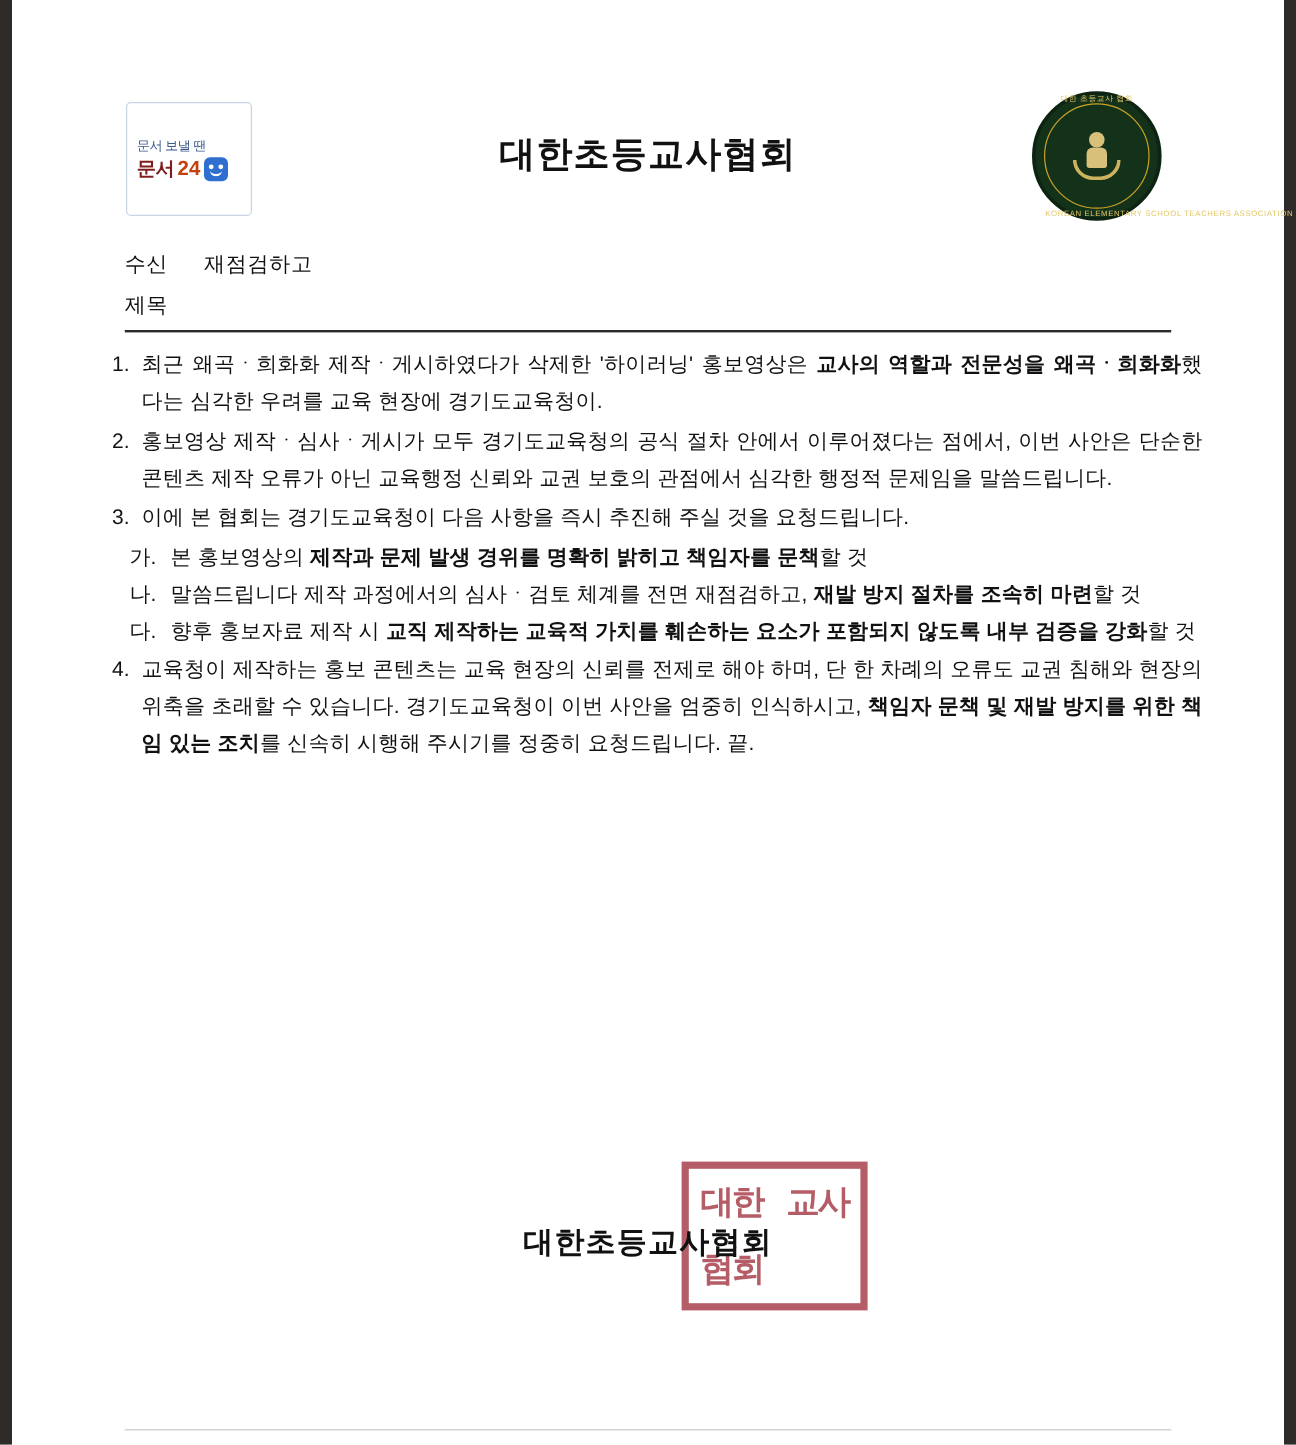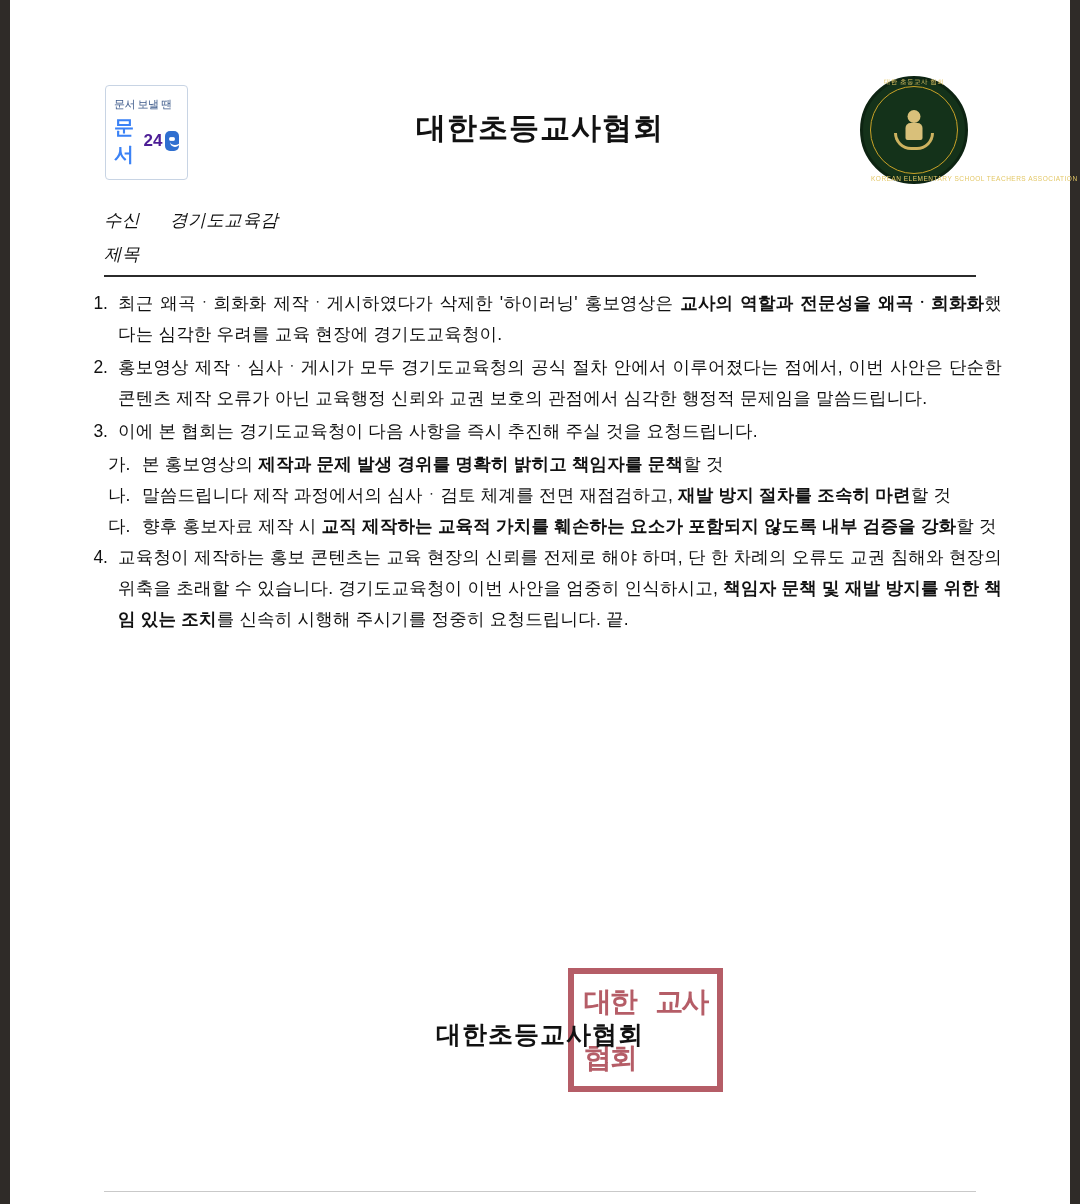--- a/index.html
+++ b/index.html
@@ -36,21 +36,21 @@
   .header {
     position: absolute;
     left: 0; top: 0;
     width: 1080px;
     height: 200px;
   }
   .doc24-logo {
     position: absolute;
     left: 105px;
     top: 85px;
-    width: 83px;
+    width: 105px;
     height: 95px;
     border: 1px solid #c8d4e4;
     border-radius: 4px;
     background: #ffffff;
     box-sizing: border-box;
     display: flex;
     flex-direction: column;
     align-items: flex-start;
     justify-content: center;
     padding: 6px 8px;
@@ -61,29 +61,29 @@
     letter-spacing: -0.5px;
     white-space: nowrap;
   }
   .doc24-line2 {
     display: flex;
     align-items: center;
     gap: 3px;
     margin-top: 2px;
   }
   .doc24-word {
-    font-size: 20px;
-    font-weight: bold;
-    color: #3b82f6;
+    font-size: 16px;
+    font-weight: bold;
+    color: #7f1d1d;
     letter-spacing: -0.5px;
   }
   .doc24-num {
     font-size: 17px;
     font-weight: bold;
-    color: #4c1d95;
+    color: #c2410c;
   }
   .doc24-badge {
     width: 20px;
     height: 20px;
     border-radius: 5px;
     background: #2f6fd0;
     position: relative;
   }
   .doc24-badge::before {
     content: "";
@@ -191,21 +191,20 @@
     border-radius: 0 0 18px 18px;
   }
 
   .meta {
     position: absolute;
     left: 104px;
     top: 208px;
     width: 872px;
     font-size: 17.5px;
     color: #111111;
-    font-style: italic;
   }
   .meta-row {
     display: flex;
     align-items: baseline;
     margin-bottom: 10px;
     letter-spacing: 0.4px;
   }
   .meta-label {
     width: 66px;
     flex: none;
@@ -337,21 +336,21 @@
           <span class="hands"></span>
         </div>
         <div class="emblem-bottom-text">KOREAN ELEMENTARY SCHOOL TEACHERS ASSOCIATION</div>
       </div>
     </div>
   </div>
 
   <div class="meta">
     <div class="meta-row">
       <span class="meta-label">수신</span>
-      <span class="meta-value">경기도교육감</span>
+      <span class="meta-value">재점검하고</span>
     </div>
     <div class="meta-row">
       <span class="meta-label">제목</span>
     </div>
   </div>
 
   <div class="rule"></div>
 
   <div class="body-content" id="body-content">
       <div class="item">

